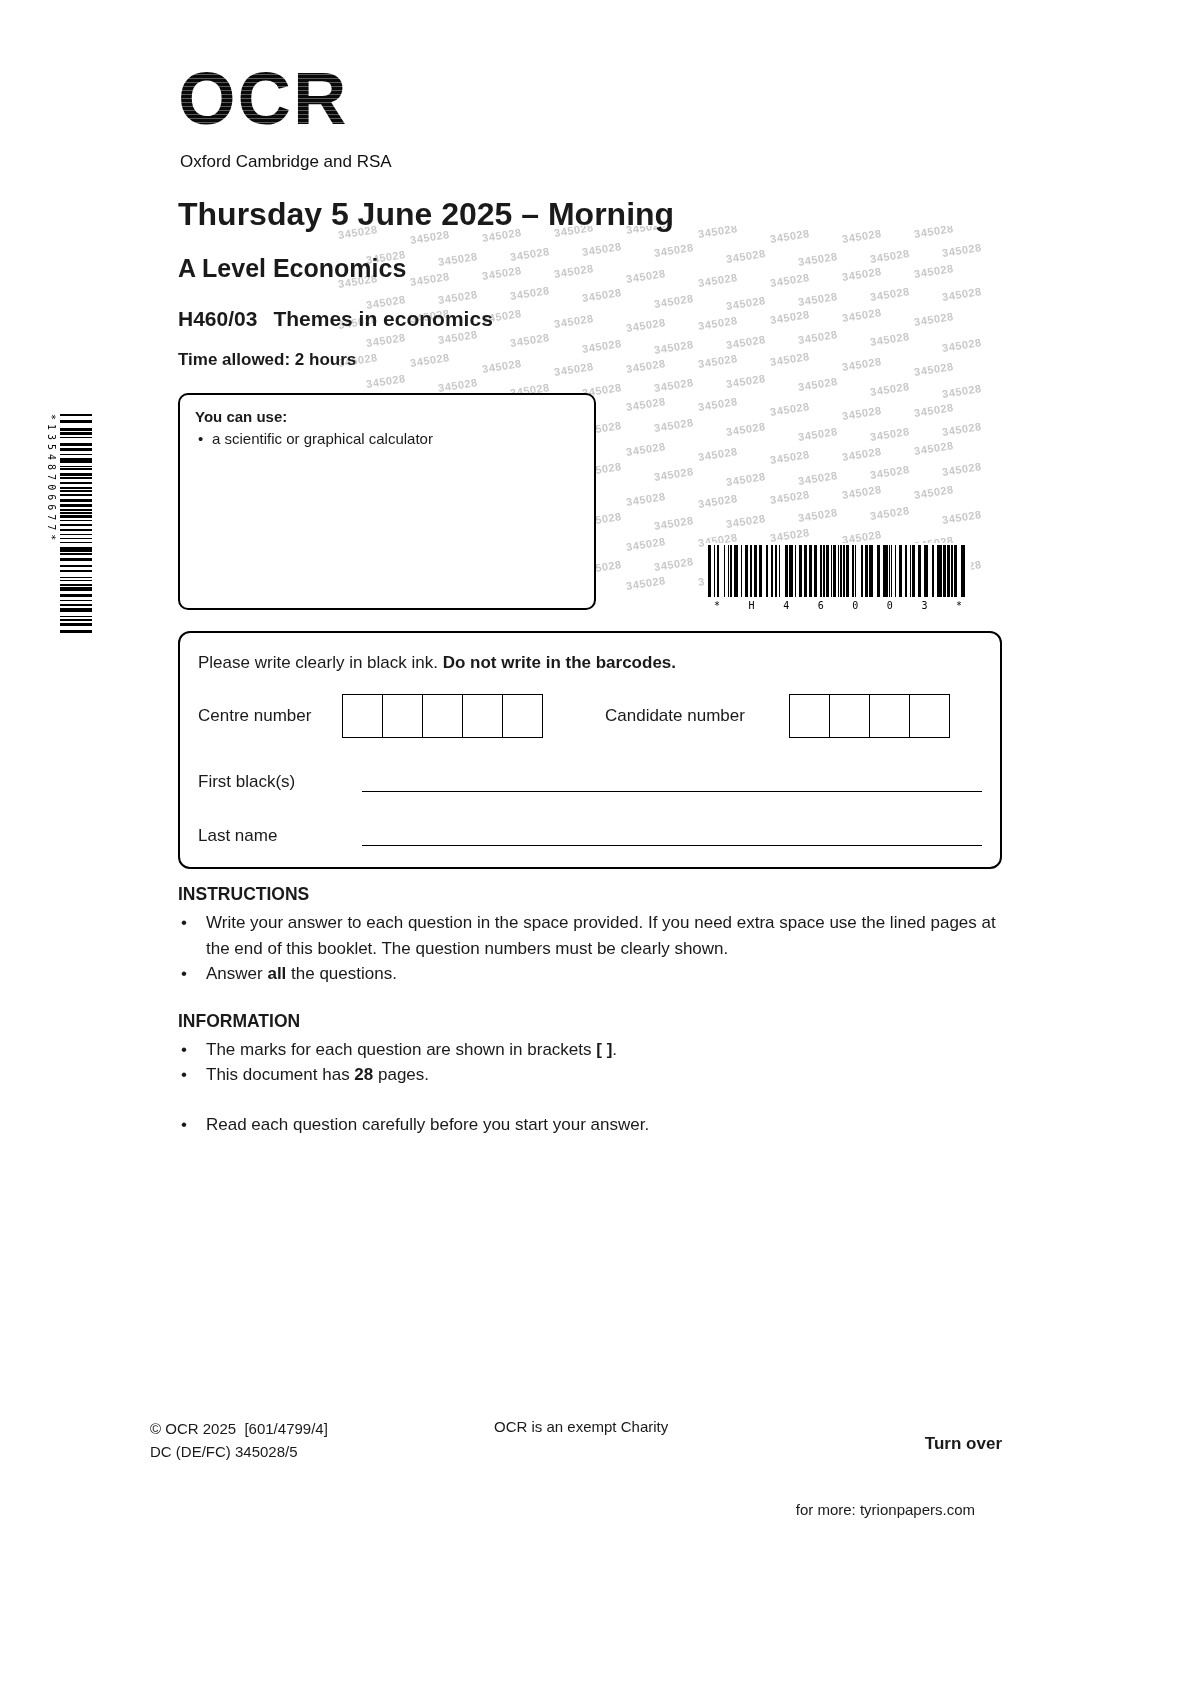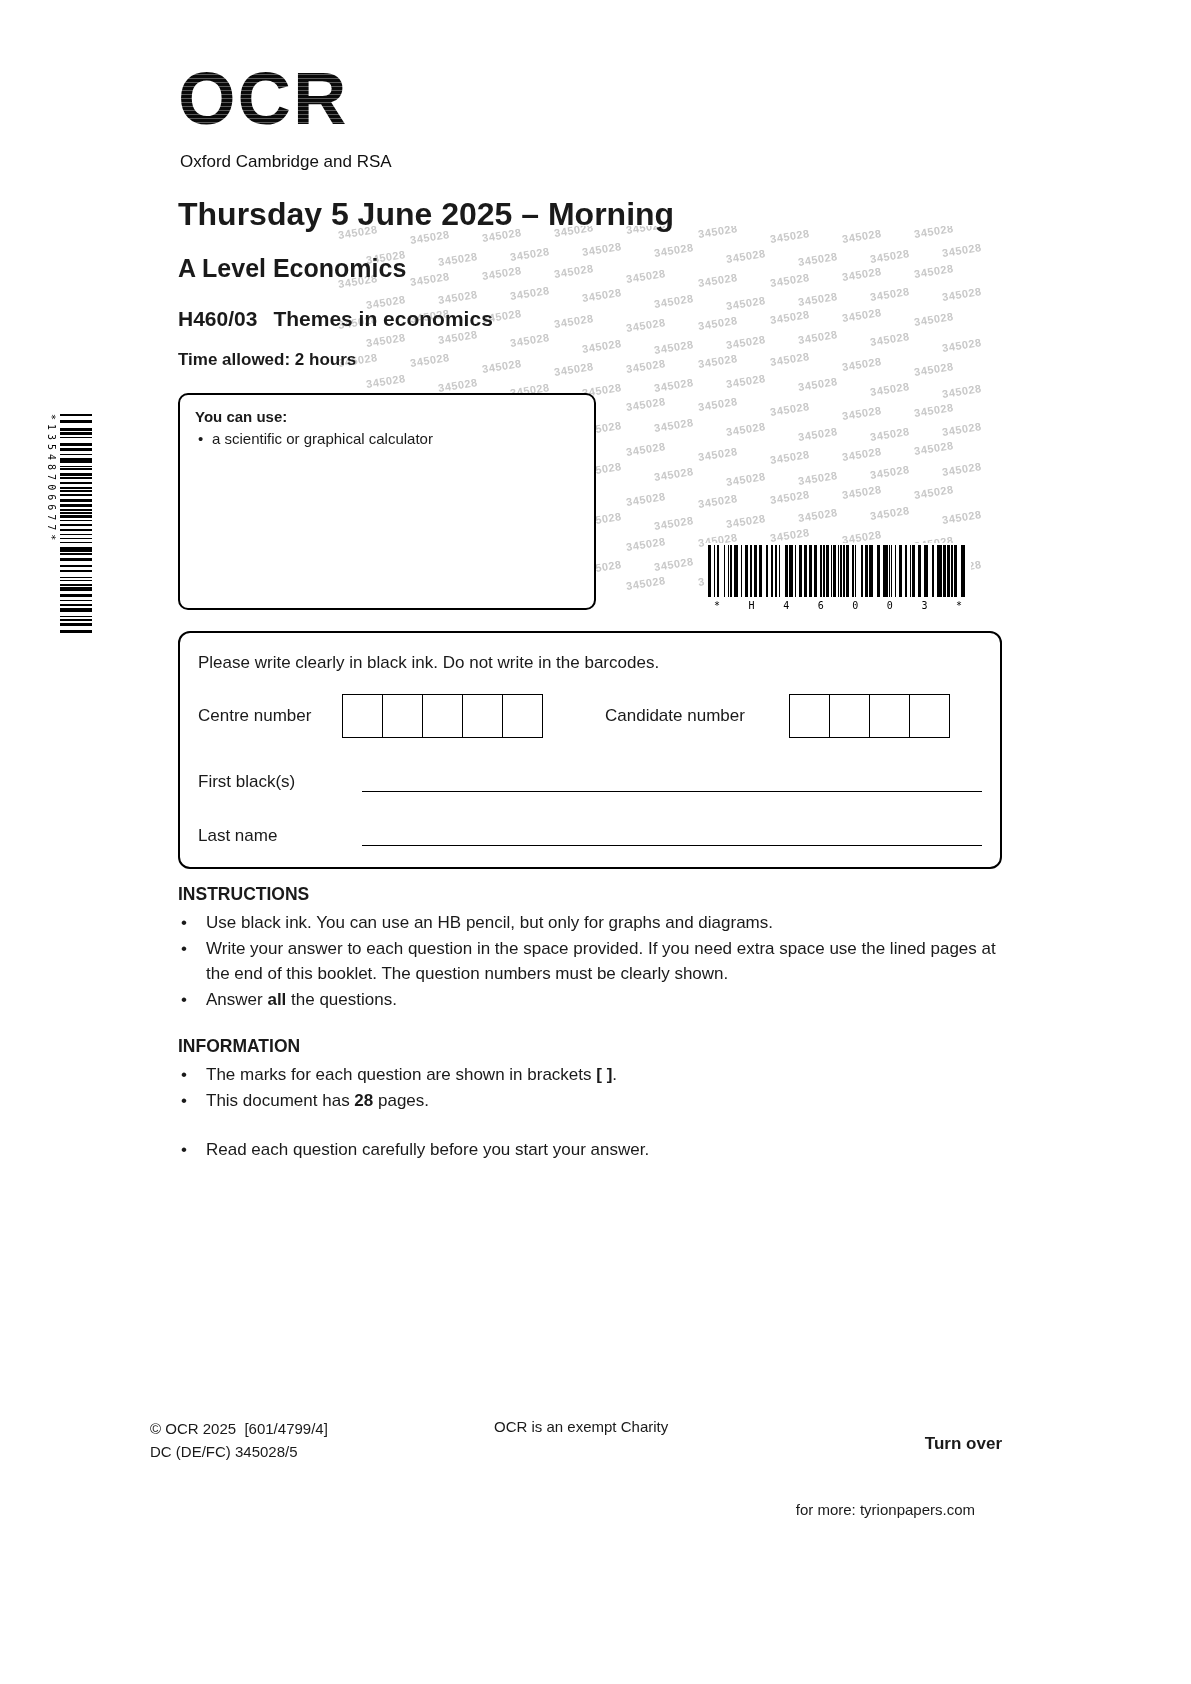--- a/index.html
+++ b/index.html
@@ -55,21 +55,21 @@
     display:flex; justify-content:space-between; margin-top:3px; padding:0 6px;
     font-family:"DejaVu Sans Mono",monospace; font-size:10px; color:#000;
   }
 
   
   .cand-box {
     position:absolute; left:178px; top:631px; width:824px; height:238px; z-index:1;
     border:2px solid #000; border-radius:12px; background:#fff; padding:20px 18px;
   }
   .please { font-size:17px; }
-  .please b { font-weight:400; }
+  .please b { font-weight:700; }
   .num-row { display:flex; align-items:center; margin-top:21px; height:44px; }
   .num-label { font-size:17px; }
   .centre-label { width:144px; }
   .cand-label { margin-left:62px; width:184px; }
   .cells { display:flex; }
   .cell { width:41px; height:44px; border:1px solid #000; margin-left:-1px; background:#fff; }
   .cell:first-child { margin-left:0; }
   .name-row { display:flex; align-items:flex-end; margin-top:25px; height:29px; }
   .name-label { font-size:17px; width:164px; }
   .name-line { flex:1; border-bottom:1.5px solid #000; height:100%; }
@@ -512,21 +512,20 @@
     <div class="name-row">
       <div class="name-label">Last name</div>
       <div class="name-line"></div>
     </div>
   </div>
 
   <div class="sections">
     <div class="section">
       <h4>INSTRUCTIONS</h4>
       <ul>
-          <li><span>Use black ink. You can use an HB pencil, but only for graphs and diagrams.</span></li>
           <li><span>Write your answer to each question in the space provided. If you need extra space use the lined pages at the end of this booklet. The question numbers must be clearly shown.</span></li>
           <li><span>Answer </span><b>all</b><span> the questions.</span></li>
         </ul>
     </div>
     <div class="section">
       <h4>INFORMATION</h4>
       <ul>
           <li><span>The marks for each question are shown in brackets </span><b>[ ]</b><span>.</span></li>
           <li><span>This document has </span><b>28</b><span> pages.</span></li>
         </ul>

